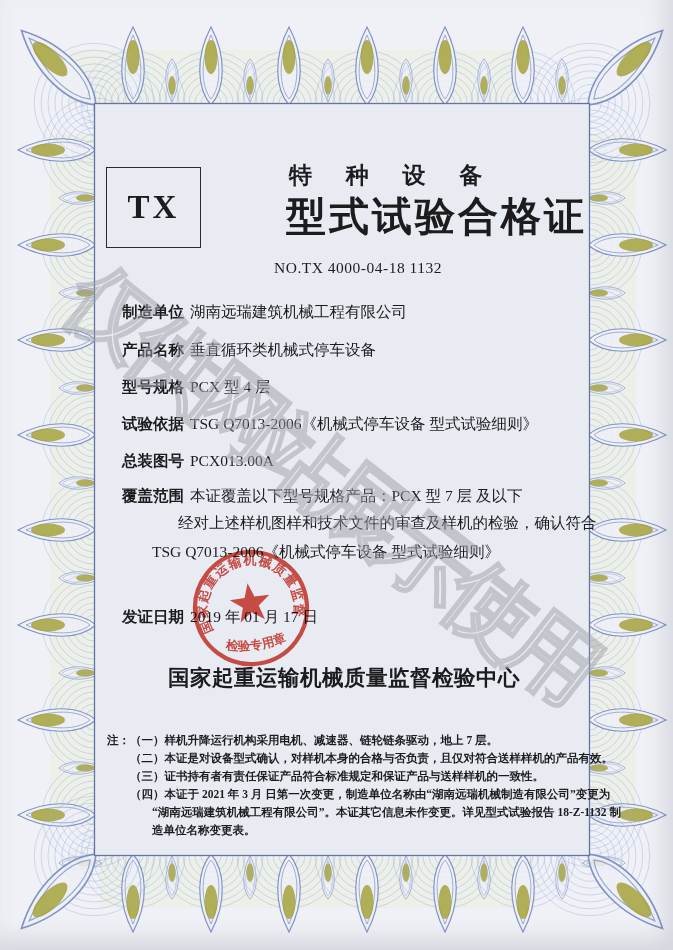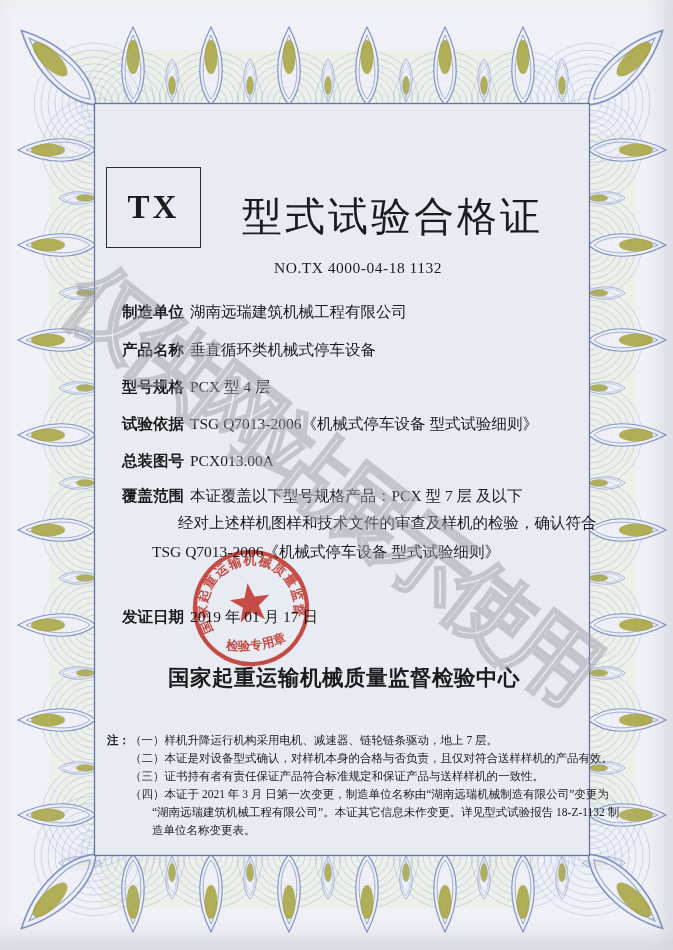--- a/index.html
+++ b/index.html
@@ -16,33 +16,33 @@
   #seal-svg{position:absolute;left:166px;top:523px;z-index:4;mix-blend-mode:multiply;}
 
   .badge-box{
     left:106px;top:167px;width:93px;height:79px;
     border:1.5px solid #2b2b2e;display:flex;align-items:center;justify-content:center;
     font-size:33px;font-weight:700;letter-spacing:3px;background:transparent;
   }
   .cat-title{left:205px;top:160px;width:375px;text-align:center;
     font-size:23px;font-weight:600;letter-spacing:14px;white-space:nowrap;}
   .main-title{left:200px;top:189px;width:385px;text-align:center;
-    font-size:40px;font-weight:400;letter-spacing:3px;white-space:nowrap;}
+    font-size:40px;font-weight:700;letter-spacing:3px;white-space:nowrap;padding-left:44px;}
   .cert-no{left:110px;top:259px;width:496px;text-align:center;
     font-size:15.5px;letter-spacing:.5px;white-space:nowrap;}
 
   .field-row{left:122px;font-size:15.5px;white-space:nowrap;}
   .flabel{display:inline-block;width:68px;font-weight:700;}
   .fvalue{font-weight:500;}
 
   .stmt{font-size:15.5px;white-space:nowrap;font-weight:500;}
   .authority{left:94px;top:663px;width:500px;text-align:center;
     font-size:21.5px;font-weight:700;letter-spacing:.5px;white-space:nowrap;}
 
-  .note{font-size:11.5px;white-space:nowrap;font-weight:400;}
+  .note{font-size:11.5px;white-space:nowrap;font-weight:700;}
   .note-label{left:107px;top:733px;font-weight:700;}
   .shadow-overlay{
     left:0;top:0;width:673px;height:950px;z-index:5;pointer-events:none;
     box-shadow:inset -7px -10px 22px rgba(110,112,135,.22), inset 3px 3px 10px rgba(255,255,255,.35);
   }
 </style>
 </head>
 <body>
 
 <svg id="border-svg" width="673" height="950">
@@ -608,20 +608,21 @@
     </g>
     <rect x="94.5" y="103.5" width="495" height="752" fill="#e9ebf3" stroke="#64749e" stroke-width="1.3"></rect>
   </svg>
 
 <div id="content">
 
   <div class="abs badge-box">
     <span>TX</span>
   </div>
 
+  <div class="abs cat-title">特 种 设 备</div>
   <div class="abs main-title">型式试验合格证</div>
   <div class="abs cert-no">NO.TX 4000-04-18 1132</div>
 
   <div class="abs field-row" style="top:340px">
     <span class="flabel">产品名称</span><span class="fvalue">垂直循环类机械式停车设备</span>
   </div>
   <div class="abs field-row" style="top:302px">
     <span class="flabel">制造单位</span><span class="fvalue">湖南远瑞建筑机械工程有限公司</span>
   </div>
   <div class="abs field-row" style="top:377px">

